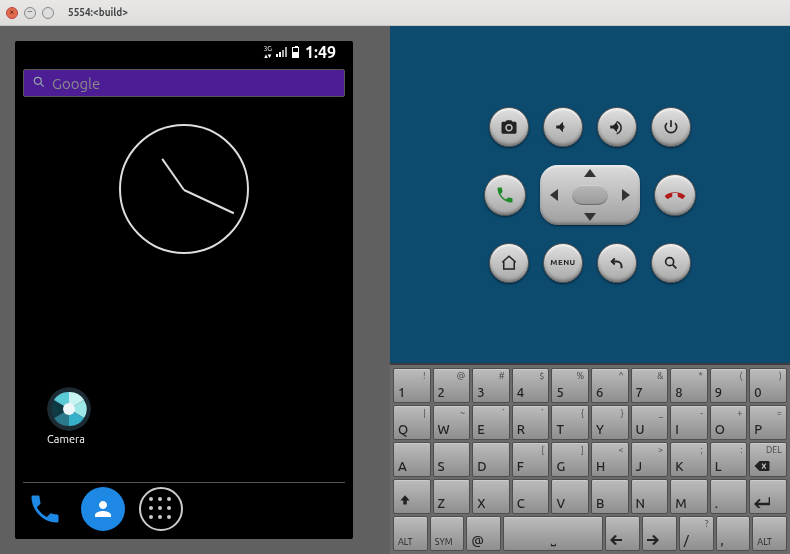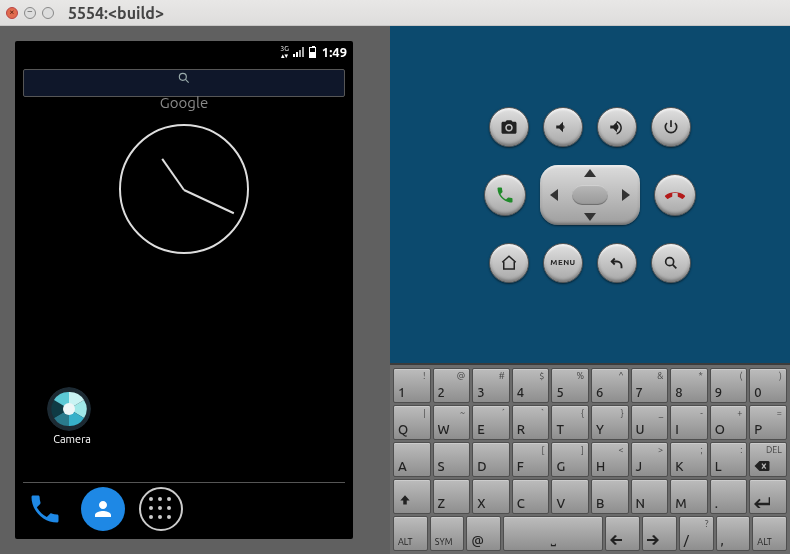--- a/index.html
+++ b/index.html
@@ -6,55 +6,55 @@
   body { background: #f2f1f0; width: 790px; height: 554px; overflow: hidden; }
 
   
   .titlebar { height: 26px; background: linear-gradient(#e8e7e6,#dedddc); border-bottom:1px solid #c8c7c6; display:flex; align-items:center; padding:0 6px; gap:6px; }
   .tb-btn { width:12px; height:12px; border-radius:50%; border:1px solid #888; }
   .tb-close { background:#e06b4e; border-color:#b44; position:relative; }
   .tb-close::after { content:"×"; position:absolute; font-size:10px; top:-2px; left:2px; color:#4a1a0a; }
   .tb-min { background:#ddd; position:relative; }
   .tb-min::after { content:"−"; position:absolute; font-size:10px; top:-3px; left:2px; color:#555; }
   .tb-max { background:#ddd; position:relative; }
-  .tb-title { font-size:16px; font-weight:bold; color:#444; margin-left:8px; }
+  .tb-title { font-size:10px; font-weight:bold; color:#444; margin-left:8px; }
 
   
   .outer { display:flex; height:calc(100% - 26px); }
   .phoneframe { width:390px; background:#606060; padding:15px; }
   .phonescreen { width:338px; height:498px; background:#000; position:relative; overflow:hidden; border-radius:2px; }
 
   
-  .status { position:absolute; top:0; right:0; height:22px; width:100%; display:flex; justify-content:flex-end; align-items:center; gap:4px; padding-right:6px; color:#fff; font-size:11px; }
+  .status { position:absolute; top:0; right:0; height:22px; width:100%; display:flex; justify-content:flex-end; align-items:center; gap:4px; padding-right:17px; color:#fff; font-size:11px; }
   .status .net { font-size:7px; line-height:7px; text-align:center; }
   .status .sigbars { width:12px; height:10px; position:relative; }
   .status .sigbars span { position:absolute; bottom:0; width:2px; background:#aaa; }
   .status .sigbars span.on { background:#fff; }
   .status .sigbars span:nth-child(1){left:0;height:3px}
   .status .sigbars span:nth-child(2){left:3px;height:5px}
   .status .sigbars span:nth-child(3){left:6px;height:7px}
   .status .sigbars span:nth-child(4){left:9px;height:10px}
   .status .batt { width:7px; height:11px; border:1px solid #fff; position:relative; background:linear-gradient(to top,#fff 60%,transparent 60%); }
   .status .batt::before { content:""; position:absolute; top:-2px; left:2px; width:3px; height:2px; background:#fff; }
-  .status .time { font-weight:bold; font-size:13px; margin-left:2px;text-align:center; }
-
-  
-  .search { position:absolute; top:28px; left:8px; right:8px; height:28px; background:#0f172a; border:1px solid #565656; border-radius:2px; display:flex; align-items:center; padding:0 8px; gap:6px;flex-direction:column; }
+  .status .time { font-weight:bold; font-size:16px; margin-left:2px;text-align:center; }
+
+  
+  .search { position:absolute; top:28px; left:8px; right:8px; height:28px; background:#4c1d95; border:1px solid #565656; border-radius:2px; display:flex; align-items:center; padding:0 8px; gap:6px; }
   .search .mag { color:#9aa; }
   .search .ph { color:#8a8a8a; font-size:15px; }
 
   
   .clock { position:absolute; top:83px; left:50%; transform:translateX(-50%); width:130px; height:130px; }
   .clock .face { width:100%; height:100%; border:2px solid #ddd; border-radius:50%; position:relative; }
   .hand { position:absolute; left:50%; top:50%; transform-origin:left center; height:2px; background:#ddd; }
   .hand.hour { width:38px; transform:rotate(-125deg); }
   .hand.minute { width:55px; transform:rotate(25deg); }
 
   
-  .appicon { position:absolute; left:32px; bottom:94px; text-align:right; color:#fff; font-size:11px; }
+  .appicon { position:absolute; left:32px; bottom:94px; text-align:left; color:#fff; font-size:11px; }
   .appicon .circle { width:44px; height:44px; border-radius:50%; overflow:hidden; margin-bottom:2px; }
 
   
   .hsdiv { position:absolute; bottom:56px; left:8px; right:8px; height:1px; background:#555; }
 
   
   .dock { position:absolute; bottom:6px; left:8px; right:8px; height:48px; display:flex; align-items:center; gap:14px; }
   .dockitem { width:44px; height:44px; border-radius:50%; display:flex; align-items:center; justify-content:center; }
   .dockitem.drawer { border:2px solid #ccc; }
   .drawer .dots { width:24px; height:24px; display:grid; grid-template-columns:repeat(3,1fr); grid-template-rows:repeat(3,1fr); gap:3px; }

